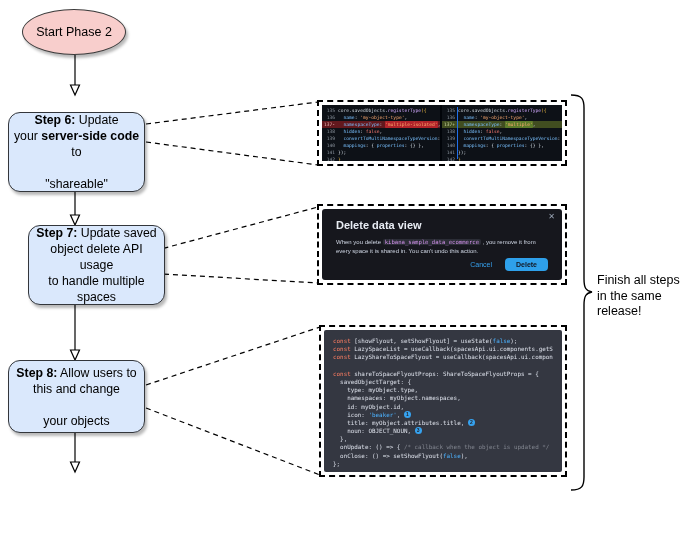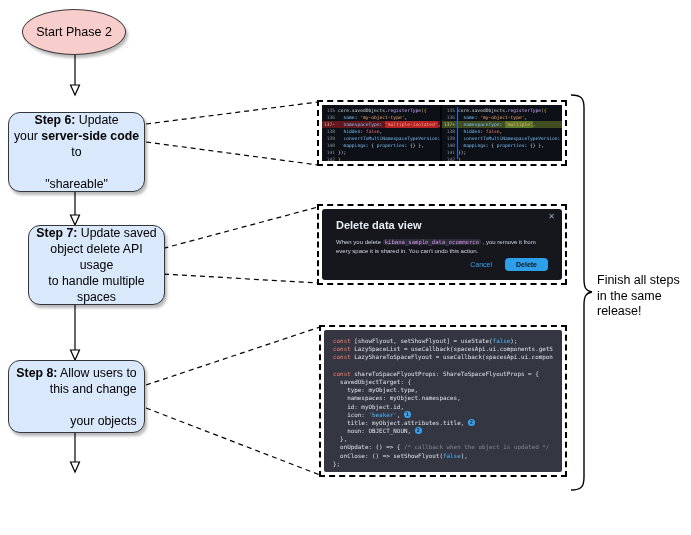--- a/index.html
+++ b/index.html
@@ -10,21 +10,21 @@
   .ellipse{position:absolute;background:#f8cecc;border:1.5px solid #3b3b3b;border-radius:50%;
     display:flex;align-items:center;justify-content:center;font-size:12.5px;color:#000;
     box-shadow:2px 3px 3px rgba(0,0,0,.28);box-sizing:border-box;text-align:center;}
   #node-start{left:22px;top:9px;width:104px;height:46px;}
   #node-finish{left:22px;top:472px;width:104px;height:46px;}
   .step{position:absolute;left:8px;width:137px;background:#dae8fc;border:1.5px solid #33363b;border-radius:12px;
     box-shadow:2px 3px 3px rgba(0,0,0,.28);box-sizing:border-box;display:flex;align-items:center;justify-content:center;
     text-align:center;font-size:12.3px;line-height:16px;color:#000;padding:3px;}
   #step6{top:112px;height:80px;}
   #step7{top:225px;height:80px;margin-left:20px;}
-  #step8{top:360px;height:73px;text-align:right;}
+  #step8{top:360px;height:73px;}
 
   
   .panel{position:absolute;border:2px dashed #000;box-sizing:border-box;background:#fff;}
   #panel-diff{left:317px;top:100px;width:250px;height:66px;}
   #panel-dialog{left:317px;top:204px;width:250px;height:81px;}
   #panel-code{left:319px;top:325px;width:248px;height:152px;}
 
   
   .diff-img{position:absolute;left:3px;top:3px;right:3px;bottom:3px;background:#0d1117;display:flex;overflow:hidden;}
   .diff-pane{width:50%;position:relative;padding-top:2px;box-sizing:border-box;overflow:hidden;}

